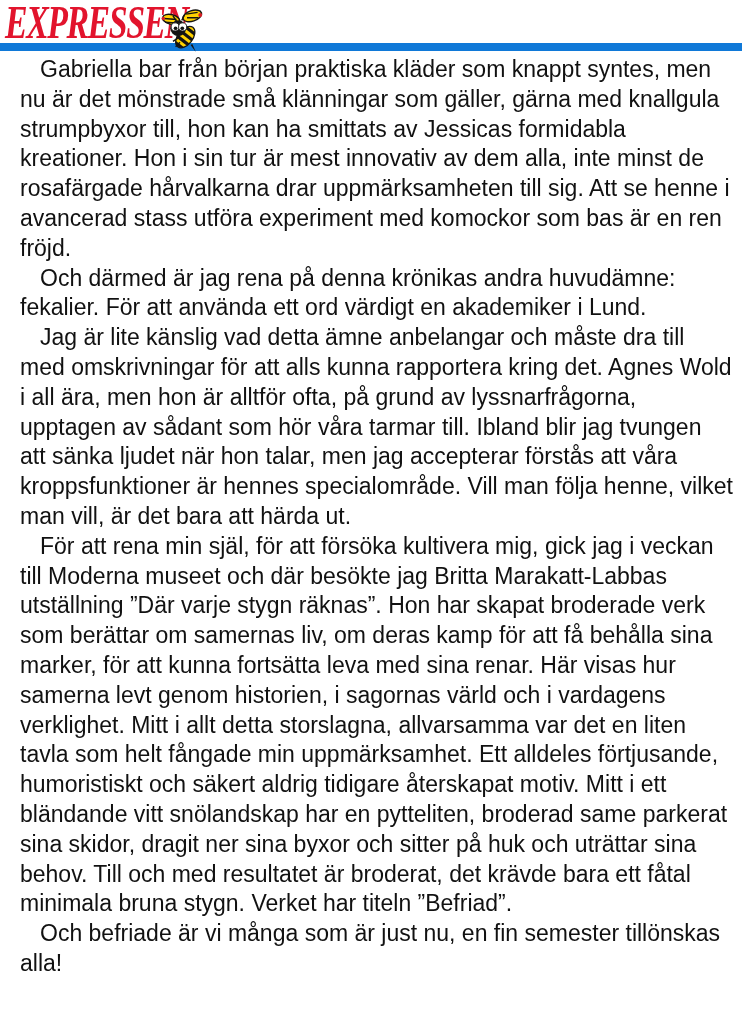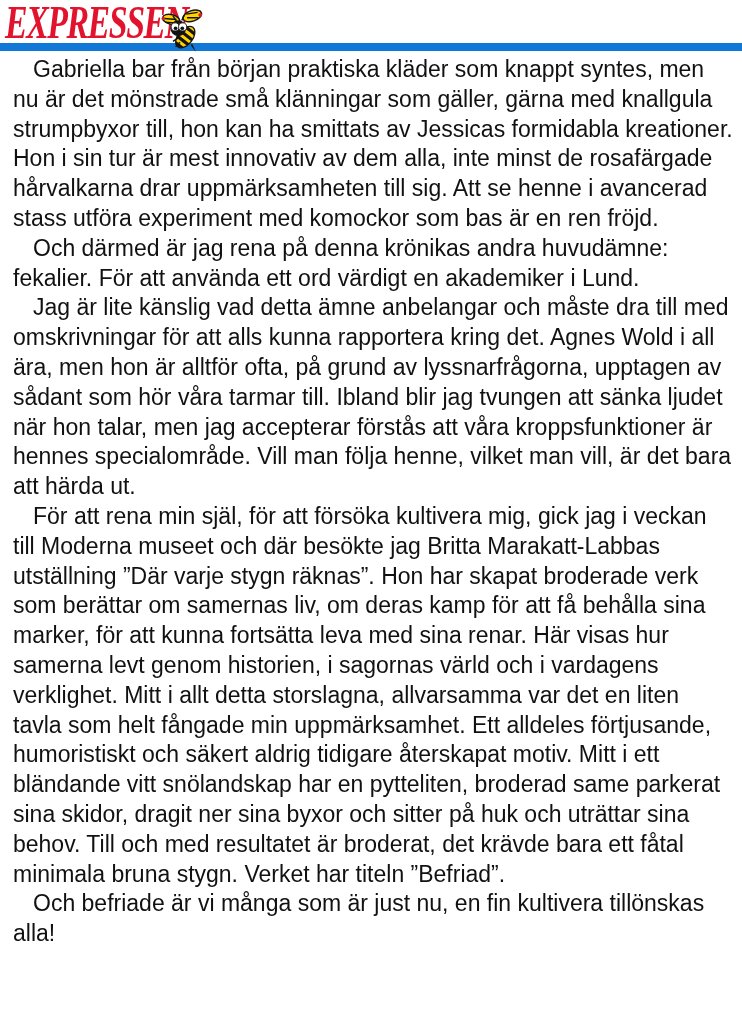--- a/index.html
+++ b/index.html
@@ -50,20 +50,21 @@
   }
   .divider{
     height:8px;
     width:100%;
     background:var(--brand-blue);
   }
   .article{
     padding:4px 9px 0 13px;
     font-size:23px;
     line-height:29.8px;
+    margin-left:7px;
   }
   .article p{
     text-indent:20px;
     margin:0;
   }
 </style>
 </head>
 <body>
 
 <header class="masthead">
@@ -109,14 +110,14 @@
   </a>
 </header>
 
 <div class="divider"></div>
 
 <main class="article">
   <p>Gabriella bar från början praktiska kläder som knappt syntes, men nu är det mönstrade små klänningar som gäller, gärna med knallgula strumpbyxor till, hon kan ha smittats av Jessicas formidabla kreationer. Hon i sin tur är mest innovativ av dem alla, inte minst de rosafärgade hårvalkarna drar uppmärksamheten till sig. Att se henne i avancerad stass utföra experiment med komockor som bas är en ren fröjd.</p>
   <p>Och därmed är jag rena på denna krönikas andra huvudämne: fekalier. För att använda ett ord värdigt en akademiker i Lund.</p>
   <p>Jag är lite känslig vad detta ämne anbelangar och måste dra till med omskrivningar för att alls kunna rapportera kring det. Agnes Wold i all ära, men hon är alltför ofta, på grund av lyssnarfrågorna, upptagen av sådant som hör våra tarmar till. Ibland blir jag tvungen att sänka ljudet när hon talar, men jag accepterar förstås att våra kroppsfunktioner är hennes specialområde. Vill man följa henne, vilket man vill, är det bara att härda ut.</p>
   <p>För att rena min själ, för att försöka kultivera mig, gick jag i veckan till Moderna museet och där besökte jag Britta Marakatt-Labbas utställning ”Där varje stygn räknas”. Hon har skapat broderade verk som berättar om samernas liv, om deras kamp för att få behålla sina marker, för att kunna fortsätta leva med sina renar. Här visas hur samerna levt genom historien, i sagornas värld och i vardagens verklighet. Mitt i allt detta storslagna, allvarsamma var det en liten tavla som helt fångade min uppmärksamhet. Ett alldeles förtjusande, humoristiskt och säkert aldrig tidigare återskapat motiv. Mitt i ett bländande vitt snölandskap har en pytteliten, broderad same parkerat sina skidor, dragit ner sina byxor och sitter på huk och uträttar sina behov. Till och med resultatet är broderat, det krävde bara ett fåtal minimala bruna stygn. Verket har titeln ”Befriad”.</p>
-  <p>Och befriade är vi många som är just nu, en fin kultivera tillönskas alla!</p>
+  <p>Och befriade är vi många som är just nu, en fin semester tillönskas alla!</p>
 </main>
 
 </body></html>

